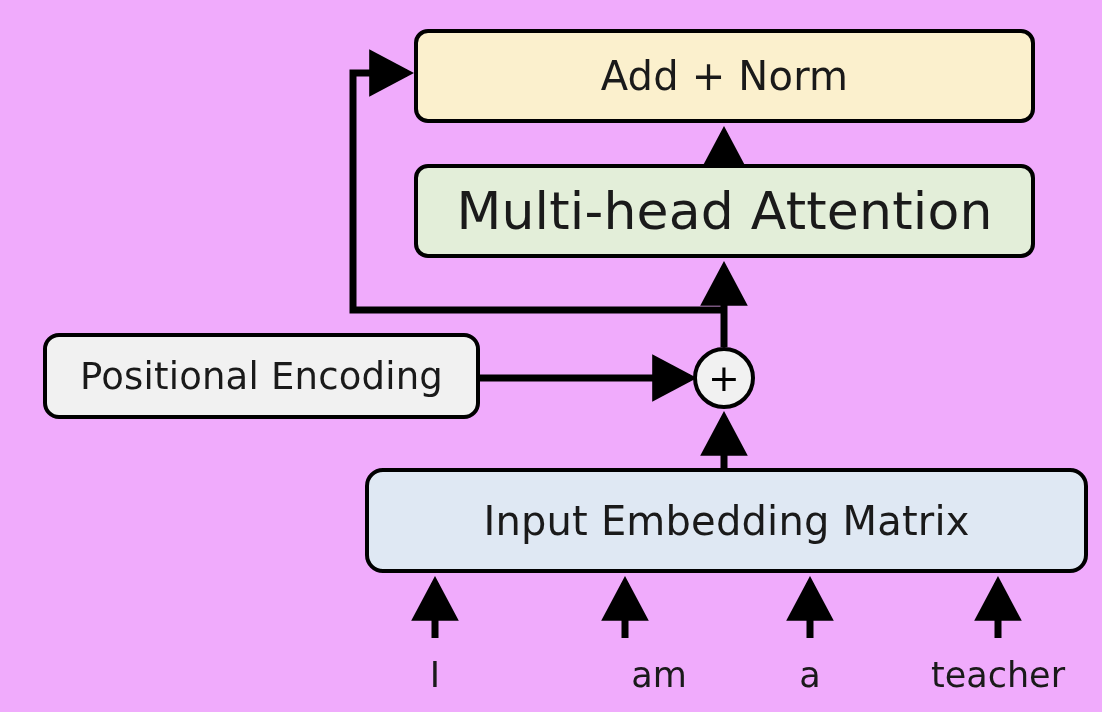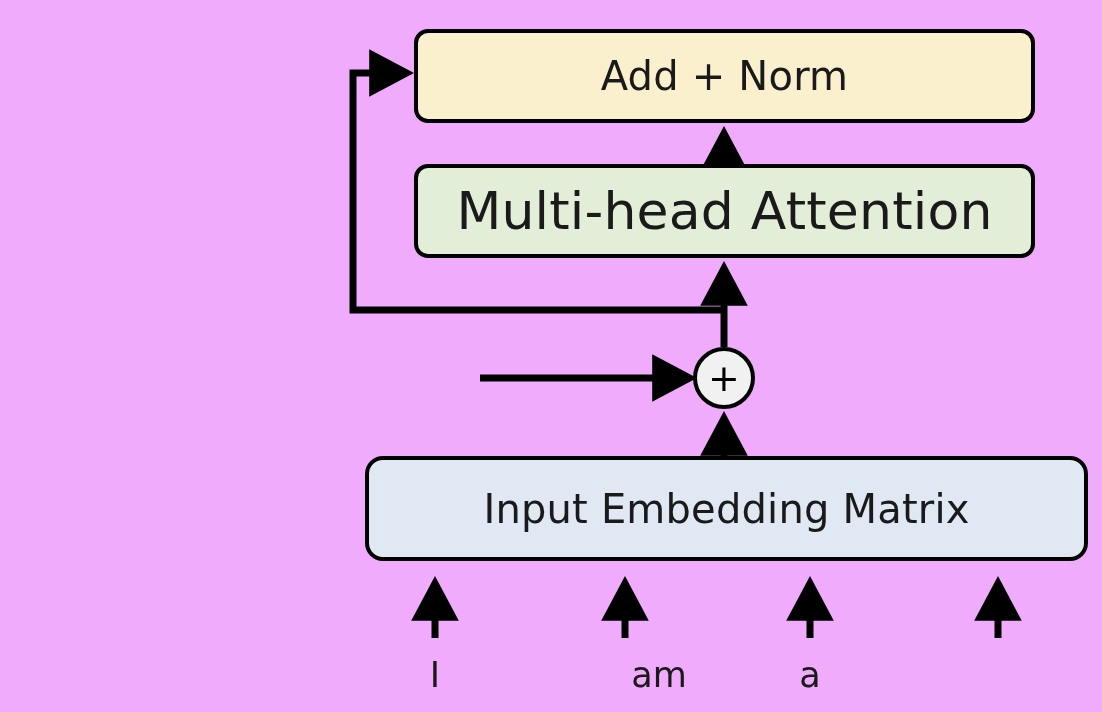--- a/index.html
+++ b/index.html
@@ -58,21 +58,21 @@
     left: 43px;
     top: 333px;
     width: 437px;
     height: 86px;
     background: #f1f1f1;
     border-radius: 16px;
     font-size: 37px;
   }
   #box-embed {
     left: 365px;
-    top: 456px;
+    top: 468px;
     width: 723px;
     height: 105px;
     background: #dfe8f3;
     border-radius: 18px;
     font-size: 40px;
   }
   .plus-node {
     position: absolute;
     left: 693px;
     top: 347px;
@@ -131,26 +131,30 @@
   </svg>
 
   <div class="node-box" id="box-add-norm">
     <span>Add + Norm</span>
   </div>
 
   <div class="node-box" id="box-mha">
     <span>Multi-head Attention</span>
   </div>
 
+  <div class="node-box" id="box-posenc">
+    <span>Positional Encoding</span>
+  </div>
 
   <div class="node-box" id="box-embed">
     <span>Input Embedding Matrix</span>
   </div>
 
   <div class="plus-node">
     <span>+</span>
   </div>
 
   <div class="token-label" style="left:435px">I</div>
   <div class="token-label" style="left:659px">am</div>
   <div class="token-label" style="left:810px">a</div>
+  <div class="token-label" style="left:998px">teacher</div>
 
 </div>
 
 </body></html>

